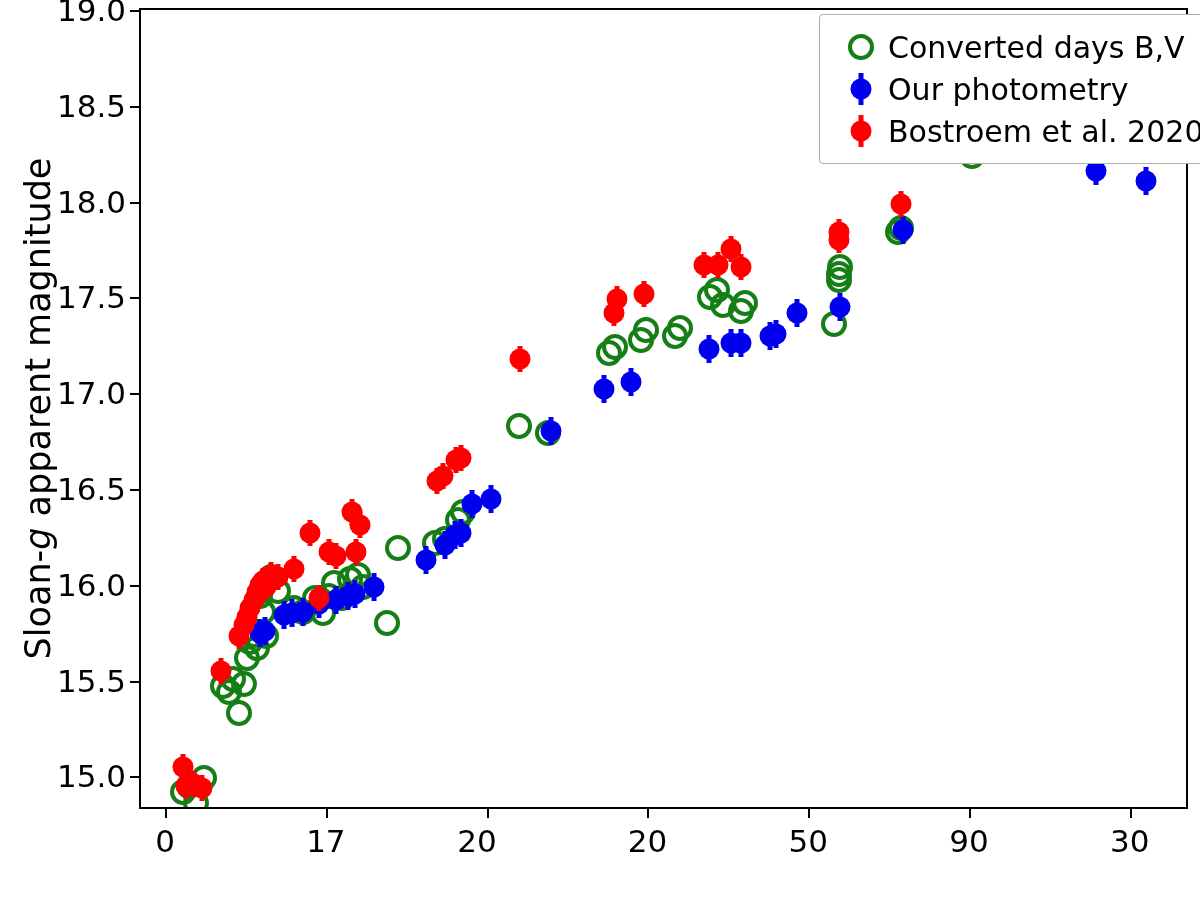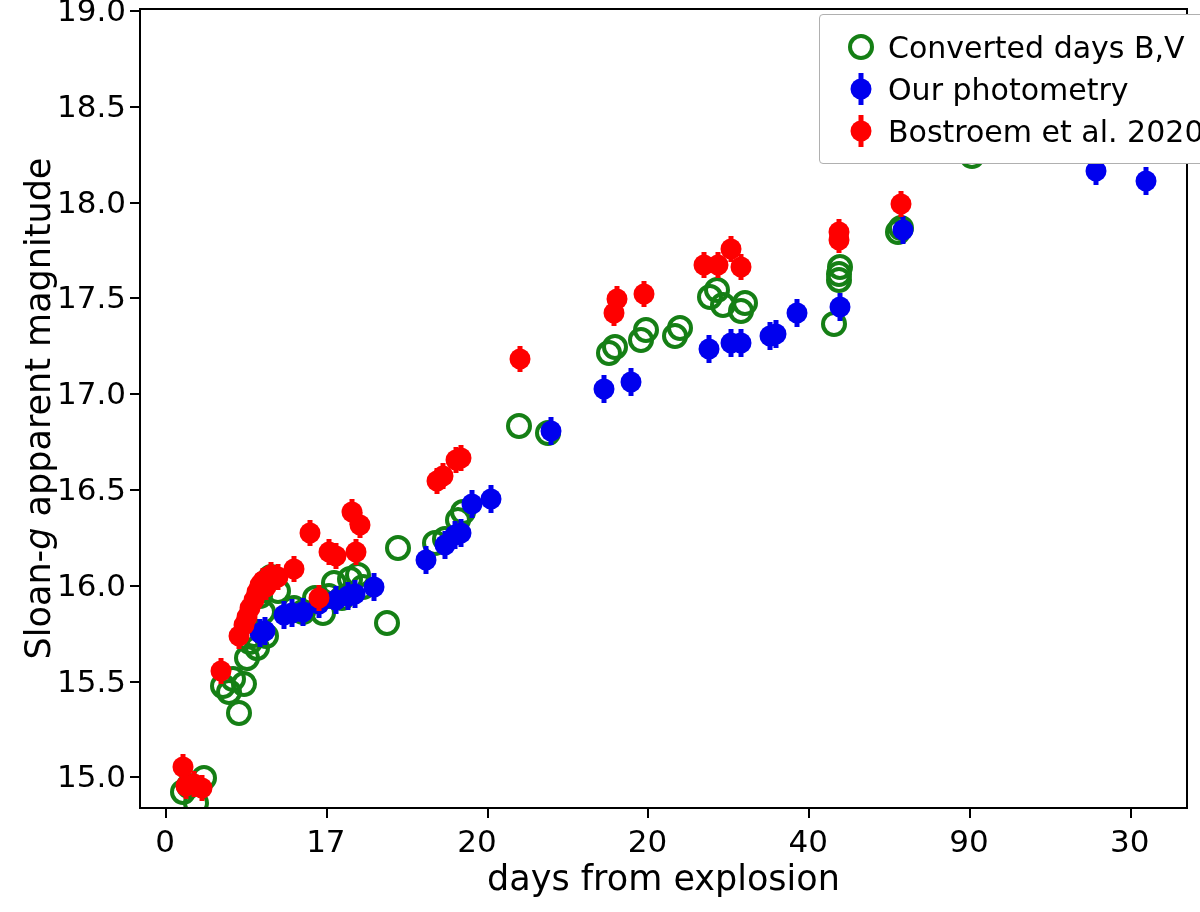--- a/index.html
+++ b/index.html
@@ -182,21 +182,21 @@
         <div class="ytick-label" style="top: 0px; left: -1215px;">19.0</div>
         <div class="xtick" style="left: 24.1154px;"></div>
         <div class="xtick-label" style="left: 24.1154px;">0</div>
         <div class="xtick" style="left: 184.885px;"></div>
         <div class="xtick-label" style="left: 184.885px;">17</div>
         <div class="xtick" style="left: 345.654px;"></div>
         <div class="xtick-label" style="left: 336px;">20</div>
         <div class="xtick" style="left: 506.423px;"></div>
         <div class="xtick-label" style="left: 506.423px;">20</div>
         <div class="xtick" style="left: 667.192px;"></div>
-        <div class="xtick-label" style="left: 667.192px;">40</div>
+        <div class="xtick-label" style="left: 667.192px;">50</div>
         <div class="xtick" style="left: 827.962px;"></div>
         <div class="xtick-label" style="left: 827.962px;">90</div>
         <div class="xtick" style="left: 988.731px;"></div>
         <div class="xtick-label" style="left: 988.731px;">30</div>
       </div>
     <div id="data-layer">
         <div class="pt open" style="left: 41.8px; top: 781.673px;"></div>
         <div class="pt open" style="left: 48.2308px; top: 775.925px;"></div>
         <div class="pt open" style="left: 54.6615px; top: 793.168px;"></div>
         <div class="pt open" style="left: 62.7px; top: 768.262px;"></div>
@@ -394,21 +394,20 @@
         <div class="pt filled red" style="left: 831.177px; top: 122.615px;"></div>
         <div class="ebar red" style="left: 832.785px; top: 105.373px; height: 26px;"></div>
         <div class="pt filled red" style="left: 832.785px; top: 105.373px;"></div>
         <div class="ebar red" style="left: 911.562px; top: 93.8774px; height: 26px;"></div>
         <div class="pt filled red" style="left: 911.562px; top: 93.8774px;"></div>
         <div class="ebar red" style="left: 972.654px; top: 84.2981px; height: 26px;"></div>
         <div class="pt filled red" style="left: 972.654px; top: 84.2981px;"></div>
       </div>
   </div>
 
-  <div id="xlabel">days from explosion</div>
 
   <div id="ylabel"><span>Sloan-</span><span class="ital">g</span><span> apparent magnitude</span></div>
 
   <div id="legend">
 
     <div class="legend-row">
       <span class="legend-swatch">
         <span class="pt open"></span>
       </span>
       <span class="legend-text">Converted days B,V</span>

